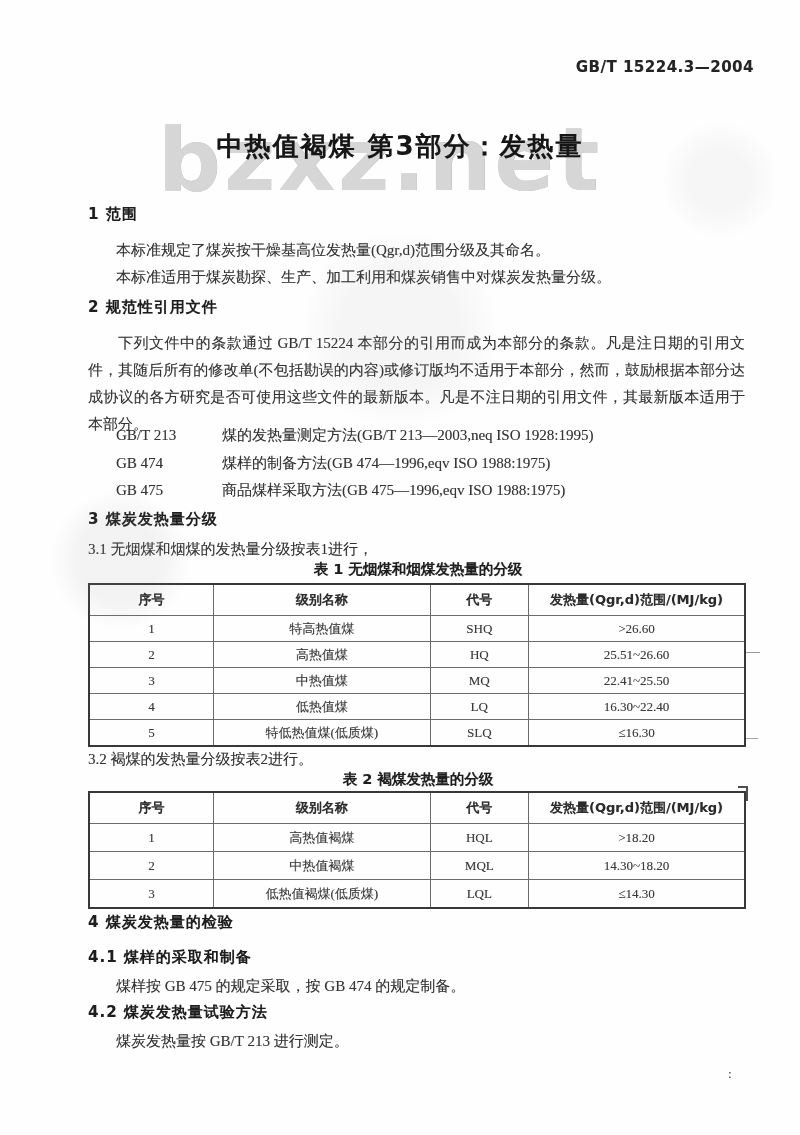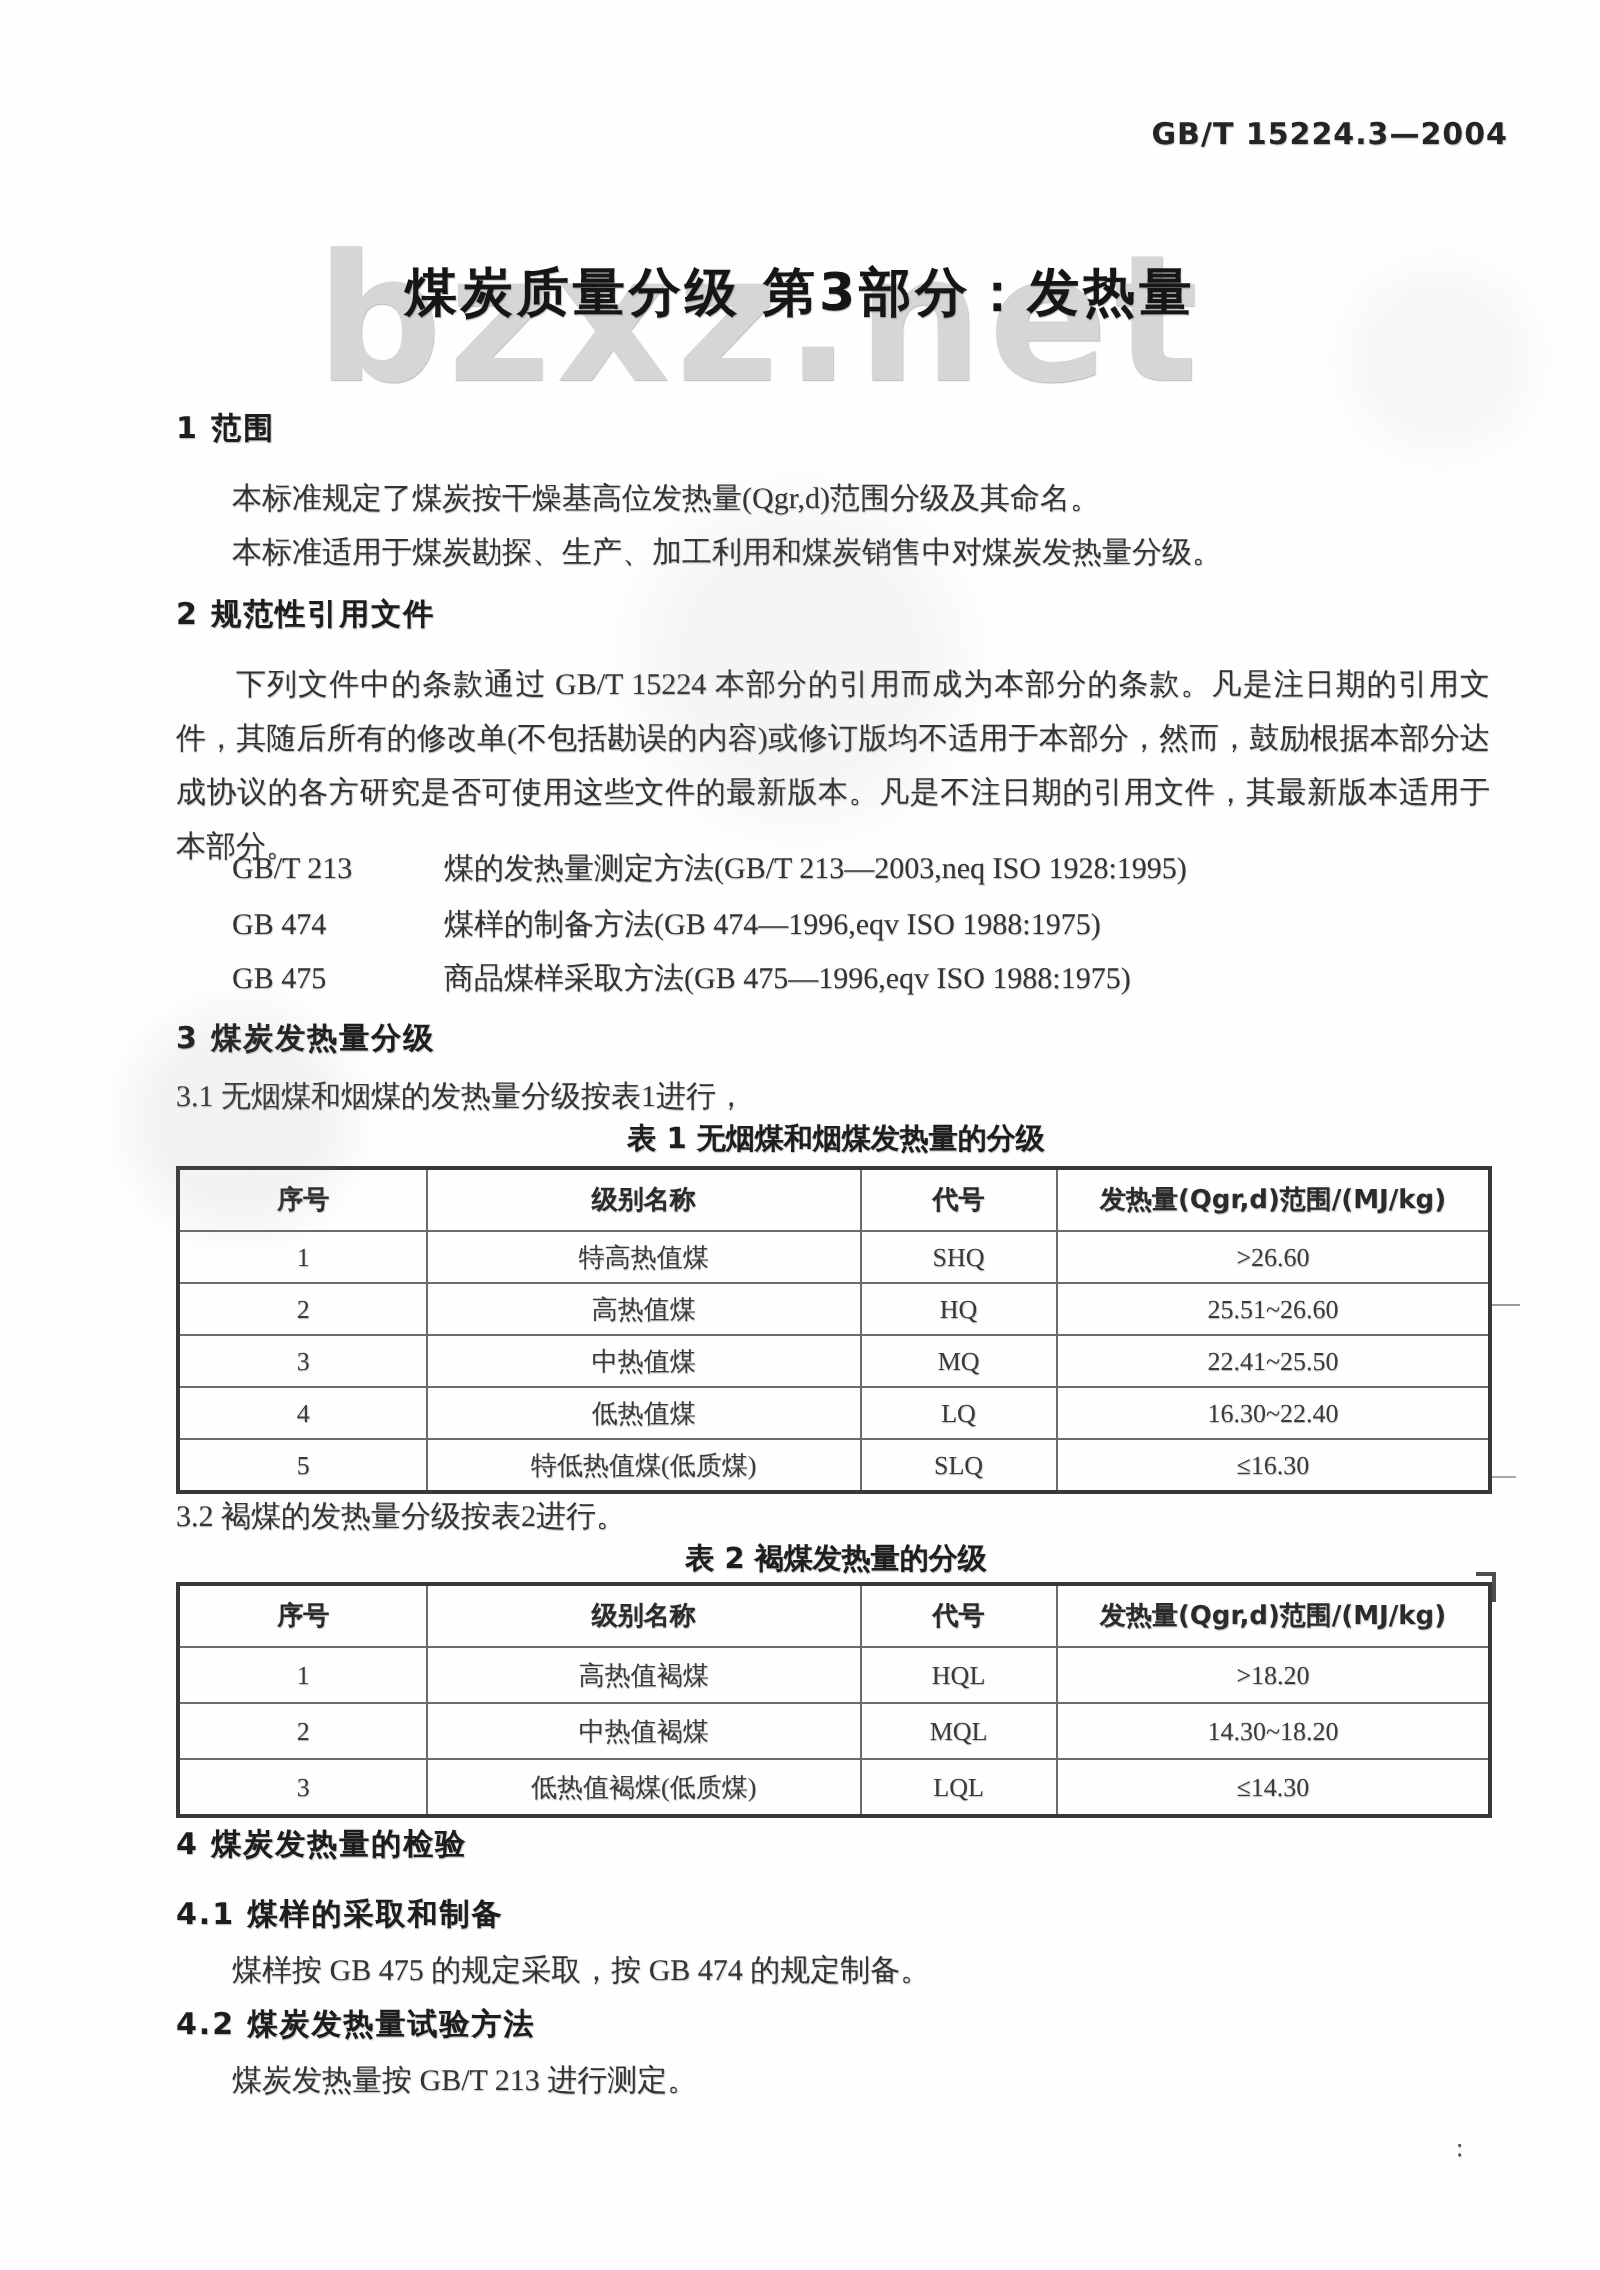--- a/index.html
+++ b/index.html
@@ -99,21 +99,21 @@
 </style>
 </head>
 <body>
 
 <div class="page">
 
   <div class="abs watermark">bzxz.net</div>
 
   <div class="abs doc-number">GB/T 15224.3—2004</div>
 
-  <h1 class="abs doc-title">煤炭质量分级  第3部分：发热量</h1>
+  <h1 class="abs doc-title">中热值褐煤  第3部分：发热量</h1>
 
   <div class="abs h2" style="top:205px">1  范围</div>
   <div class="abs body-line indent1" style="top:239px">本标准规定了煤炭按干燥基高位发热量(Qgr,d)范围分级及其命名。</div>
   <div class="abs body-line indent1" style="top:266px">本标准适用于煤炭勘探、生产、加工利用和煤炭销售中对煤炭发热量分级。</div>
 
   <div class="abs h2" style="top:298px">2  规范性引用文件</div>
   <div class="abs para" style="top:330px">下列文件中的条款通过 GB/T 15224 本部分的引用而成为本部分的条款。凡是注日期的引用文件，其随后所有的修改单(不包括勘误的内容)或修订版均不适用于本部分，然而，鼓励根据本部分达成协议的各方研究是否可使用这些文件的最新版本。凡是不注日期的引用文件，其最新版本适用于本部分。</div>
 
   <div class="abs refs" style="top:422px">
     <div class="ref-row">

